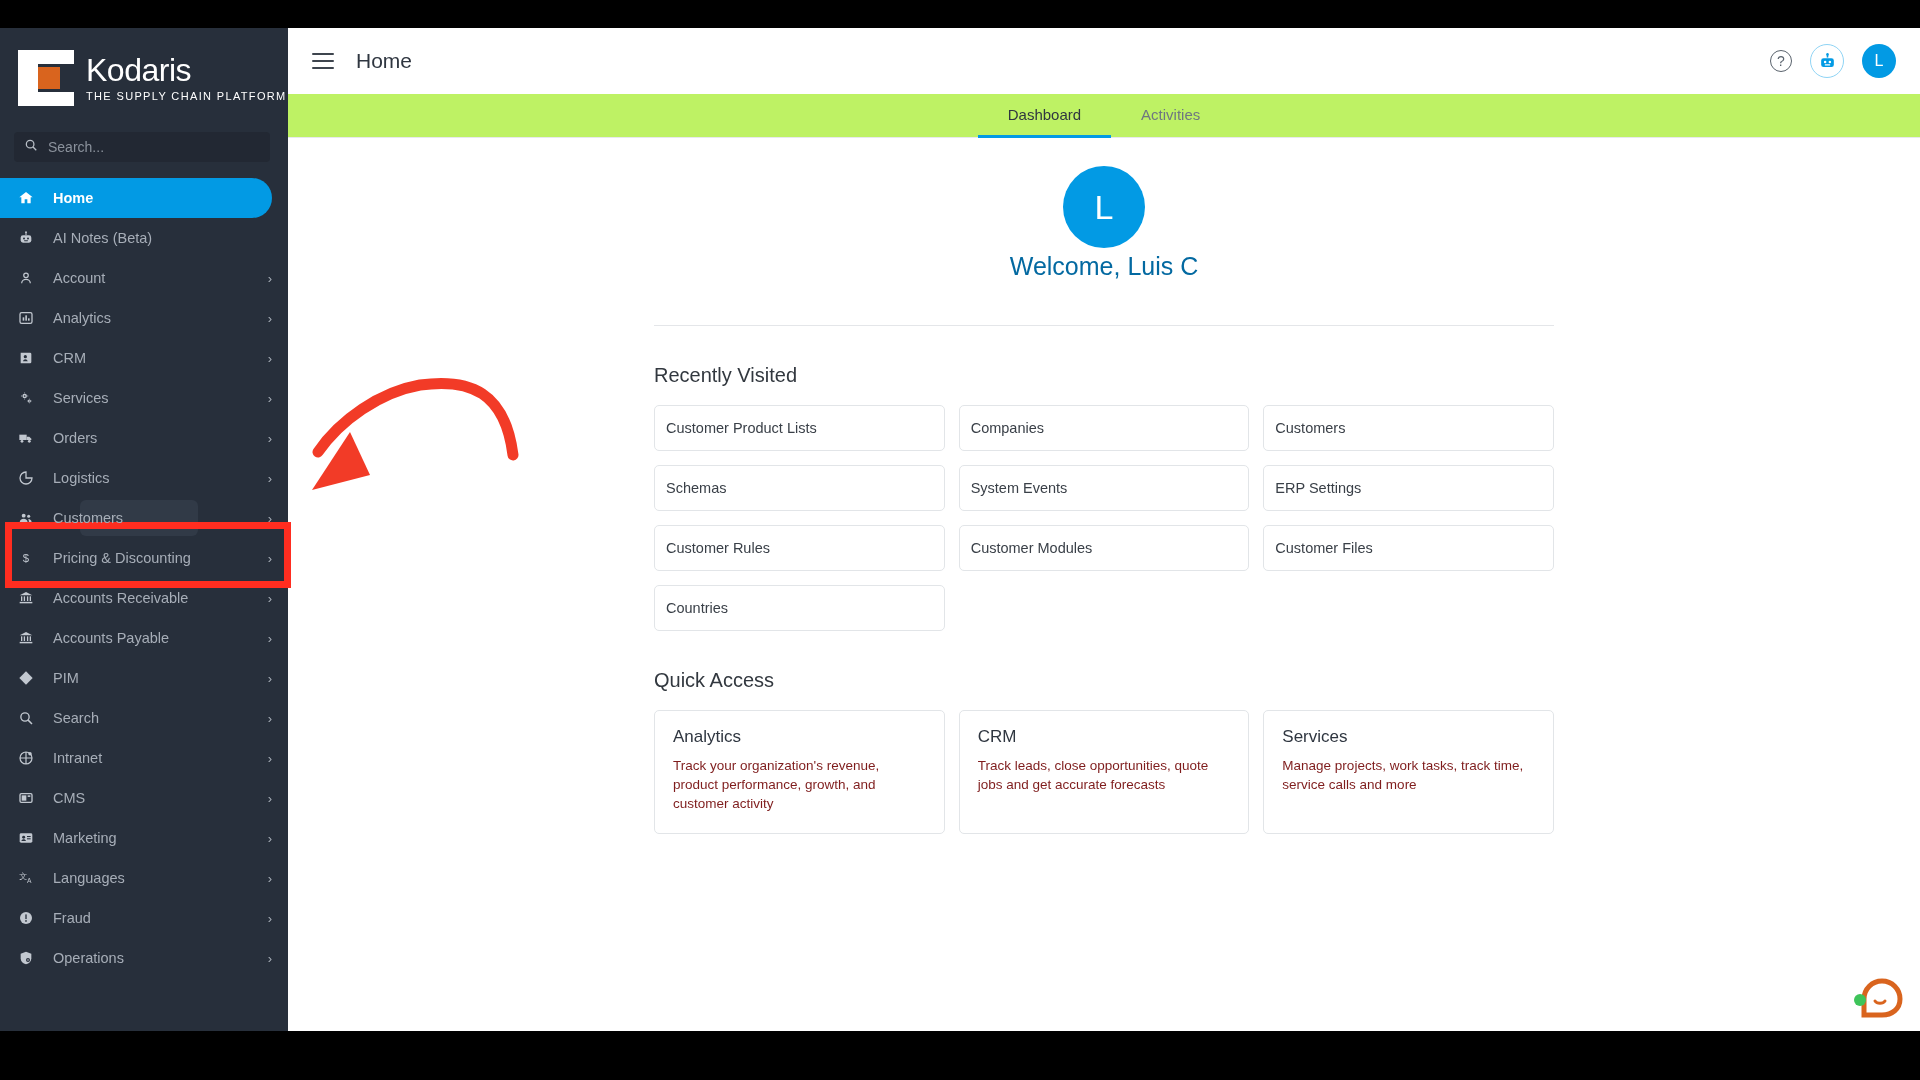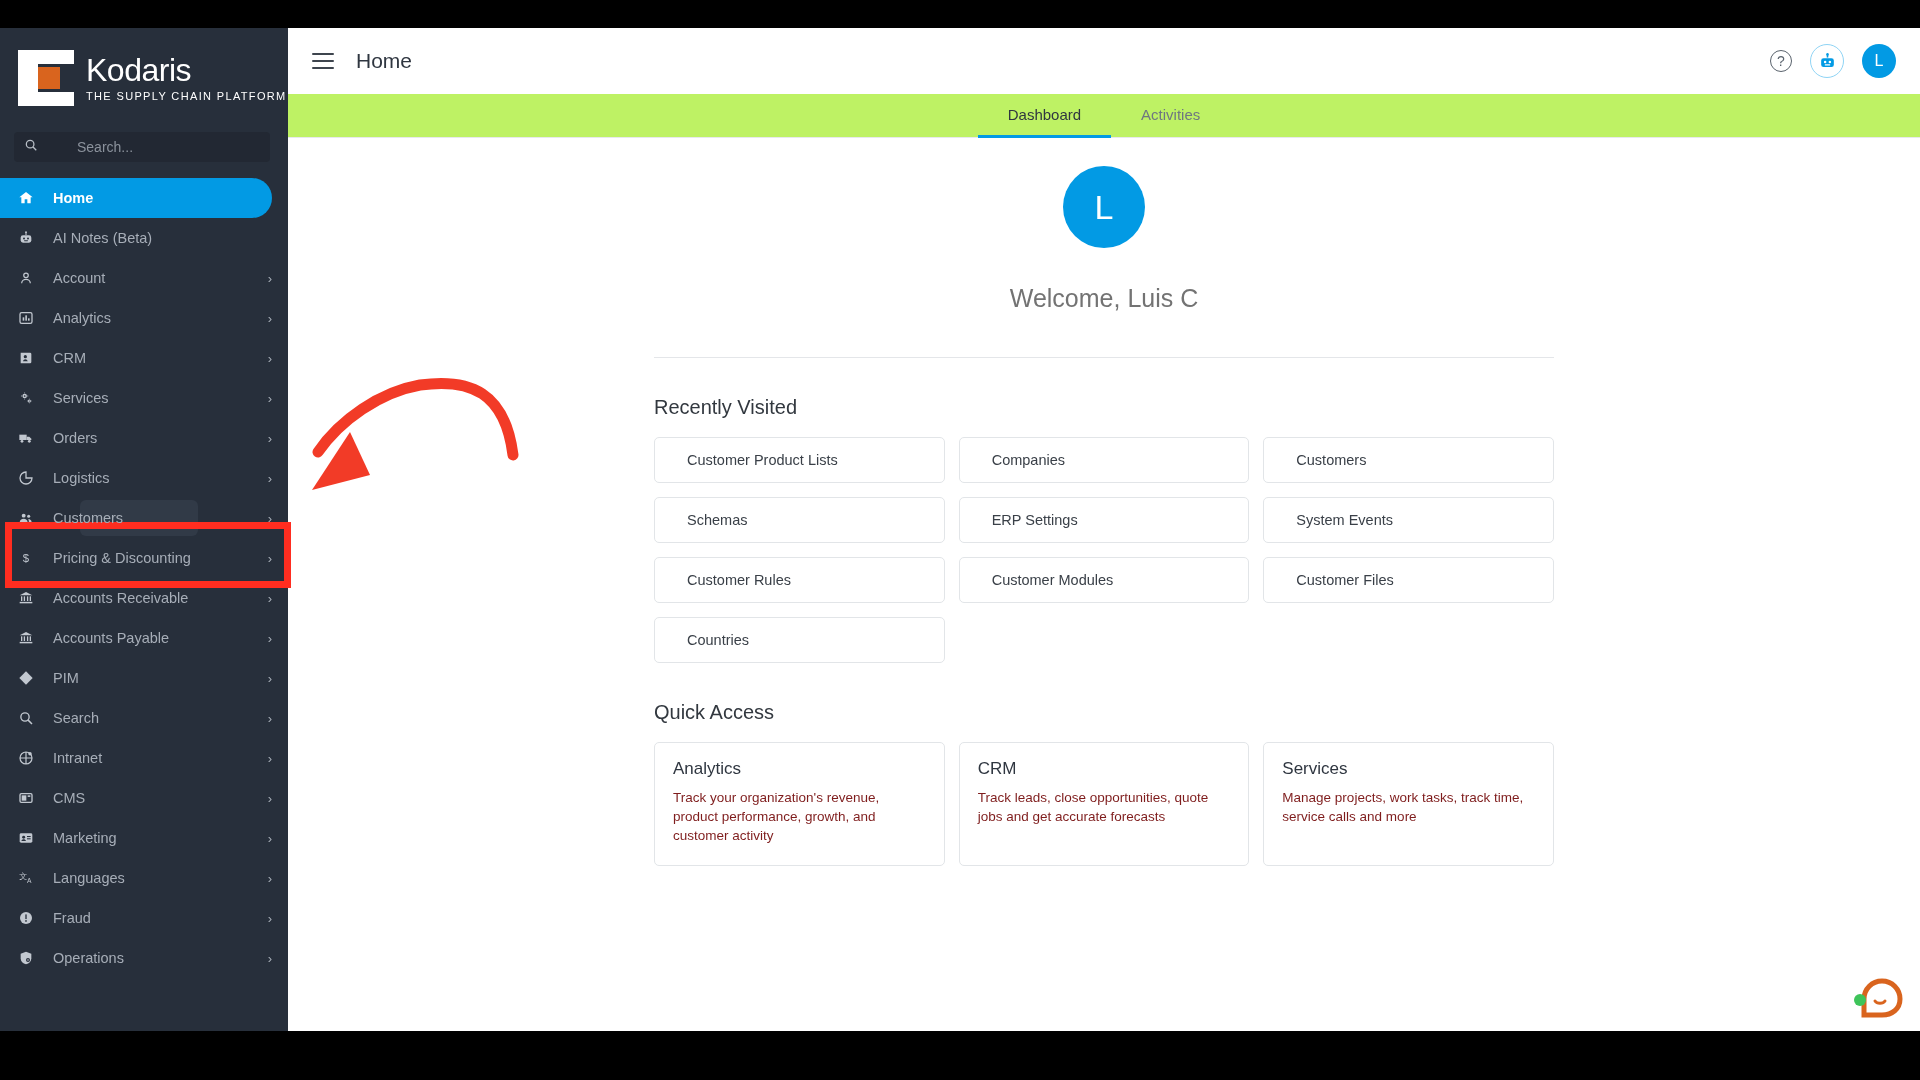--- a/index.html
+++ b/index.html
@@ -56,21 +56,20 @@
     margin-top: 4px; font-weight: 400;
   }
 
   .search-box {
     margin: 4px 18px 16px 14px;
     height: 30px;
     background: #222833;
     border-radius: 4px;
     display: flex; align-items: center;
     padding: 0 10px;
-    gap: 29px;
   }
   .search-box svg { flex: 0 0 14px; }
   .search-input {
     background: transparent; border: 0; outline: none;
     color: #cfd4da; font-size: 14px;
     font-family: "Liberation Sans", sans-serif;
     margin-left: 10px; width: 100%;
   }
   .search-input::placeholder { color: #8b929c; }
 
@@ -172,36 +171,36 @@
   .content {
     width: 900px; margin: 0 auto; padding-top: 28px;
   }
   .avatar-lg {
     width: 82px; height: 82px; border-radius: 50%;
     background: #029ae4; color: #fff;
     display: flex; align-items: center; justify-content: center;
     font-size: 34px; margin: 0 auto;
   }
   .welcome {
-    text-align: center; font-size: 25px; color: #737373;
-    margin-top: 36px; font-weight: 400;
+    text-align: center; font-size: 25px; color: #0369a1;
+    margin-top: 4px; font-weight: 400;
   }
   .divider { height: 1px; background: #e4e6e9; margin: 44px 0 0 0; }
   .section-title {
     font-size: 20px; color: #32383f;
     margin: 38px 0 18px 0; font-weight: 400;
   }
   .grid3 {
     display: grid; grid-template-columns: repeat(3, 1fr);
     gap: 14px;
   }
   .rv-card {
     border: 1px solid #e2e5e8; border-radius: 5px;
     height: 46px; display: flex; align-items: center;
-    padding: 0 32px;
+    padding: 0 11px;
     font-size: 14.5px; color: #3a4048;
     background: #fff; cursor: pointer;
   }
   .qa-card {
     border: 1px solid #e2e5e8; border-radius: 5px;
     padding: 16px 18px 20px 18px;
     background: #fff; cursor: pointer;
     min-height: 104px;
   }
   .qa-title { font-size: 17px; color: #2f3640; margin-bottom: 9px; }
@@ -524,22 +523,22 @@
         <div class="avatar-lg">L</div>
         <div class="welcome">Welcome, Luis C</div>
         <div class="divider"></div>
 
         <div class="section-title">Recently Visited</div>
         <div class="grid3" id="rv-grid">
             <div class="rv-card">Customer Product Lists</div>
             <div class="rv-card">Companies</div>
             <div class="rv-card">Customers</div>
             <div class="rv-card">Schemas</div>
+            <div class="rv-card">System Events</div>
             <div class="rv-card">ERP Settings</div>
-            <div class="rv-card">System Events</div>
             <div class="rv-card">Customer Rules</div>
             <div class="rv-card">Customer Modules</div>
             <div class="rv-card">Customer Files</div>
             <div class="rv-card">Countries</div>
           </div>
 
         <div class="section-title">Quick Access</div>
         <div class="grid3" id="qa-grid">
             <div class="qa-card">
               <div class="qa-title">Analytics</div>

